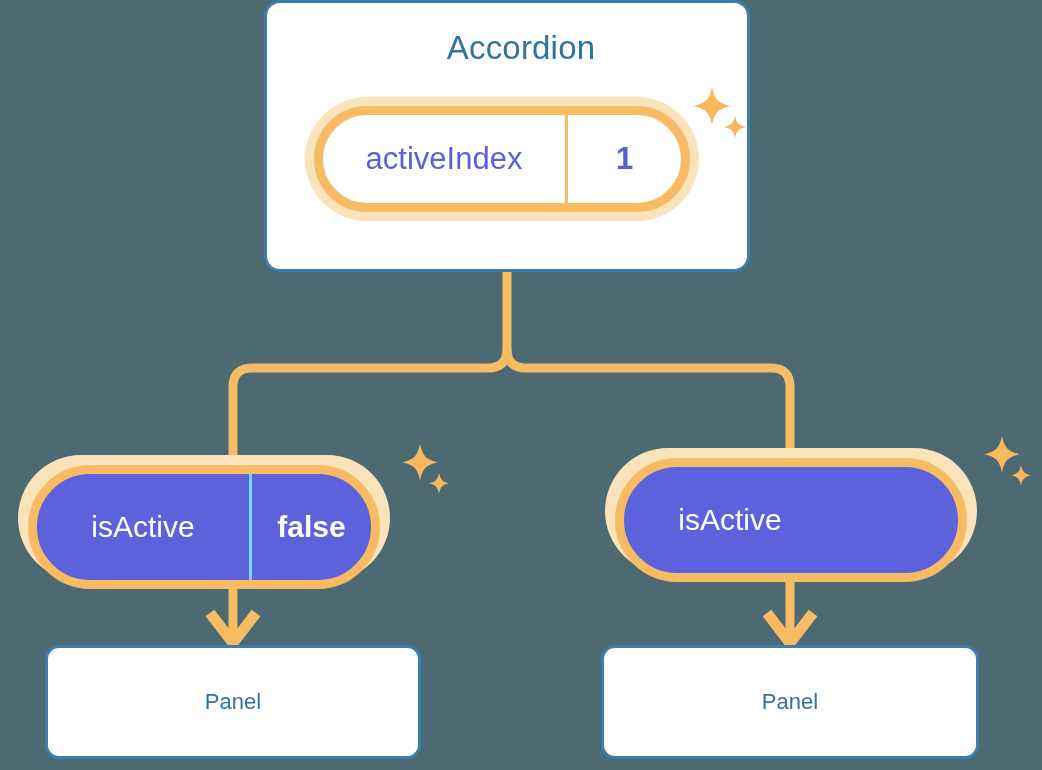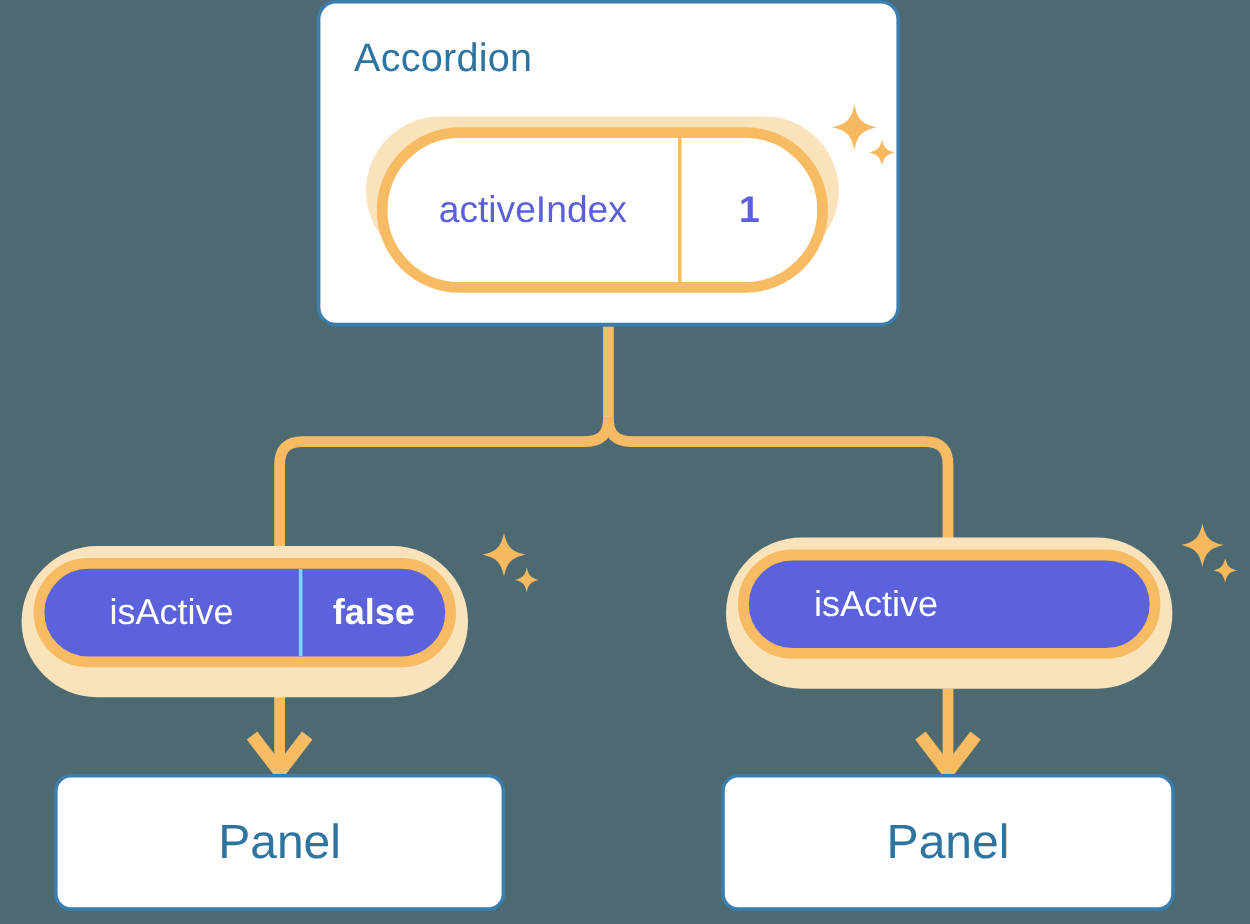--- a/index.html
+++ b/index.html
@@ -48,20 +48,21 @@
     width: 486px;
     height: 272px;
     border-radius: 16px;
   }
 
   .card-title {
     position: absolute;
     left: 0;
     right: 0;
     top: 28px;
+    text-align: center;
     color: #2f739f;
     font-size: 33px;
     font-weight: 400;
     letter-spacing: 0.2px;
     line-height: 1;
     padding-left: 28px;
   }
 
   
   .pill-wrap {
@@ -101,21 +102,21 @@
   #root-pill-wrap {
     left: 305px;
     top: 97px;
     width: 394px;
     height: 124px;
   }
   #root-pill {
     left: 9px;
     top: 9px;
     width: 376px;
-    height: 138px;
+    height: 106px;
     background: #ffffff;
     border: 9px solid #f7bb63;
   }
   #root-pill .pill-seg {
     color: #5b5fd9;
     font-size: 31px;
   }
   #root-pill-key {
     flex: 0 0 242px;
     font-weight: 400;
@@ -128,21 +129,21 @@
 
   
   .child-pill-wrap {
     width: 372px;
     height: 126px;
   }
   .child-pill {
     left: 10px;
     top: 10px;
     width: 352px;
-    height: 91px;
+    height: 124px;
     background: #5b62dc;
     border: 9px solid #f7bb63;
   }
   .child-pill .pill-seg {
     color: #ffffff;
     font-size: 30px;
   }
   .child-pill-key {
     flex: 0 0 212px;
     font-weight: 400;
@@ -170,21 +171,21 @@
     height: 114px;
   }
   .panel-label {
     position: absolute;
     left: 0;
     right: 0;
     top: 50%;
     transform: translateY(-50%);
     text-align: center;
     color: #2f739f;
-    font-size: 40px;
+    font-size: 22px;
     line-height: 1;
   }
 
   
   .sparkle {
     position: absolute;
     pointer-events: none;
   }
 </style>
 </head>

